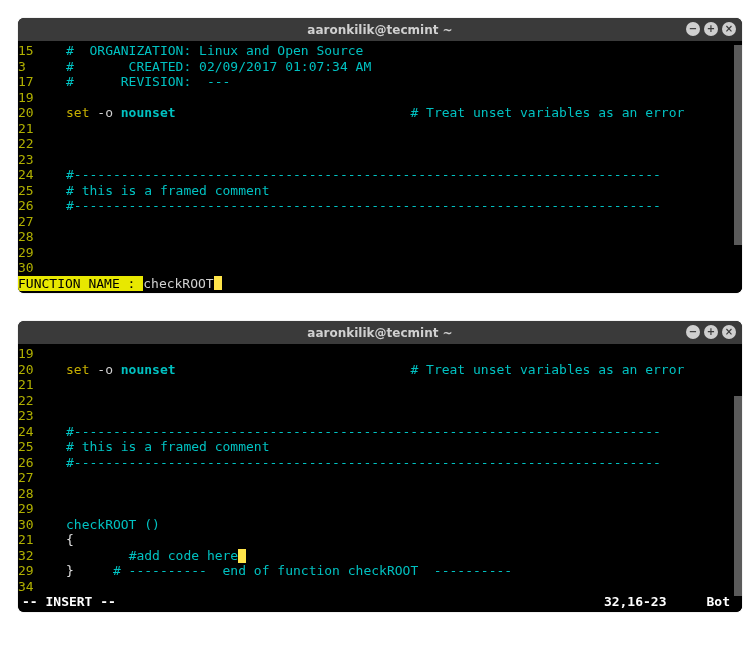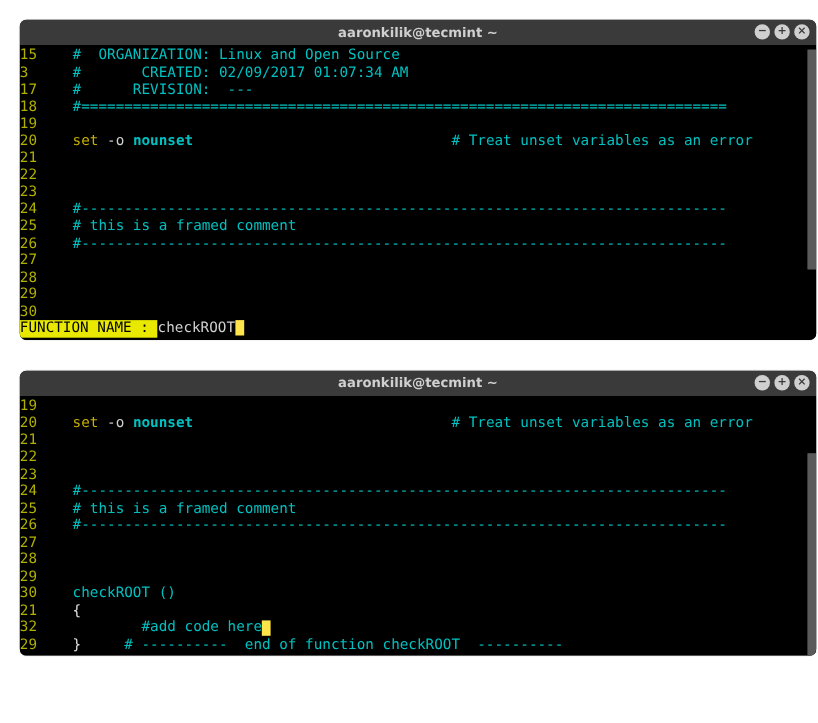--- a/index.html
+++ b/index.html
@@ -128,21 +128,20 @@
         <div class="winbtns">
           <div class="winbtn">−</div>
           <div class="winbtn">+</div>
           <div class="winbtn">×</div>
         </div>
       </div>
       <div class="term">
         <div class="line"><span class="ln">15</span><span class="code"><span class="c-comment">#  ORGANIZATION: Linux and Open Source</span></span></div>
         <div class="line"><span class="ln">3</span><span class="code"><span class="c-comment">#       CREATED: 02/09/2017 01:07:34 AM</span></span></div>
         <div class="line"><span class="ln">17</span><span class="code"><span class="c-comment">#      REVISION:  ---</span></span></div>
-        <div class="line"><span class="ln">18</span><span class="code"><span class="c-comment">#===========================================================================</span></span></div>
         <div class="line"><span class="ln">19</span><span class="code"></span></div>
         <div class="line"><span class="ln">20</span><span class="code"><span class="c-keyword">set</span><span class="c-plain"> -o </span><span class="c-ident">nounset</span><span class="c-plain">                              </span><span class="c-comment"># Treat unset variables as an error</span></span></div>
         <div class="line"><span class="ln">21</span><span class="code"></span></div>
         <div class="line"><span class="ln">22</span><span class="code"></span></div>
         <div class="line"><span class="ln">23</span><span class="code"></span></div>
         <div class="line"><span class="ln">24</span><span class="code"><span class="c-comment">#---------------------------------------------------------------------------</span></span></div>
         <div class="line"><span class="ln">25</span><span class="code"><span class="c-comment"># this is a framed comment</span></span></div>
         <div class="line"><span class="ln">26</span><span class="code"><span class="c-comment">#---------------------------------------------------------------------------</span></span></div>
         <div class="line"><span class="ln">27</span><span class="code"></span></div>
         <div class="line"><span class="ln">28</span><span class="code"></span></div>
@@ -172,18 +171,24 @@
         <div class="line"><span class="ln">24</span><span class="code"><span class="c-comment">#---------------------------------------------------------------------------</span></span></div>
         <div class="line"><span class="ln">25</span><span class="code"><span class="c-comment"># this is a framed comment</span></span></div>
         <div class="line"><span class="ln">26</span><span class="code"><span class="c-comment">#---------------------------------------------------------------------------</span></span></div>
         <div class="line"><span class="ln">27</span><span class="code"></span></div>
         <div class="line"><span class="ln">28</span><span class="code"></span></div>
         <div class="line"><span class="ln">29</span><span class="code"></span></div>
         <div class="line"><span class="ln">30</span><span class="code"><span class="c-func">checkROOT ()</span></span></div>
         <div class="line"><span class="ln">21</span><span class="code"><span class="c-brace">{</span></span></div>
         <div class="line"><span class="ln">32</span><span class="code"><span class="c-plain">        </span><span class="c-comment">#add code here</span><span class="cursor"> </span></span></div>
         <div class="line"><span class="ln">29</span><span class="code"><span class="c-brace">}</span><span class="c-plain">     </span><span class="c-comment"># ----------  end of function checkROOT  ----------</span></span></div>
+        <div class="line"><span class="ln">34</span><span class="code"></span></div>
+        <div class="status">
+          <span class="mode">-- INSERT --</span>
+          <span class="pos">32,16-23</span>
+          <span class="pct">Bot</span>
+        </div>
         <div class="scrollbar">
           <div class="scrollthumb" style="top: 50px; height: 200px;"></div>
         </div>
       </div>
     </div>
   </div>
 
 </body></html>

